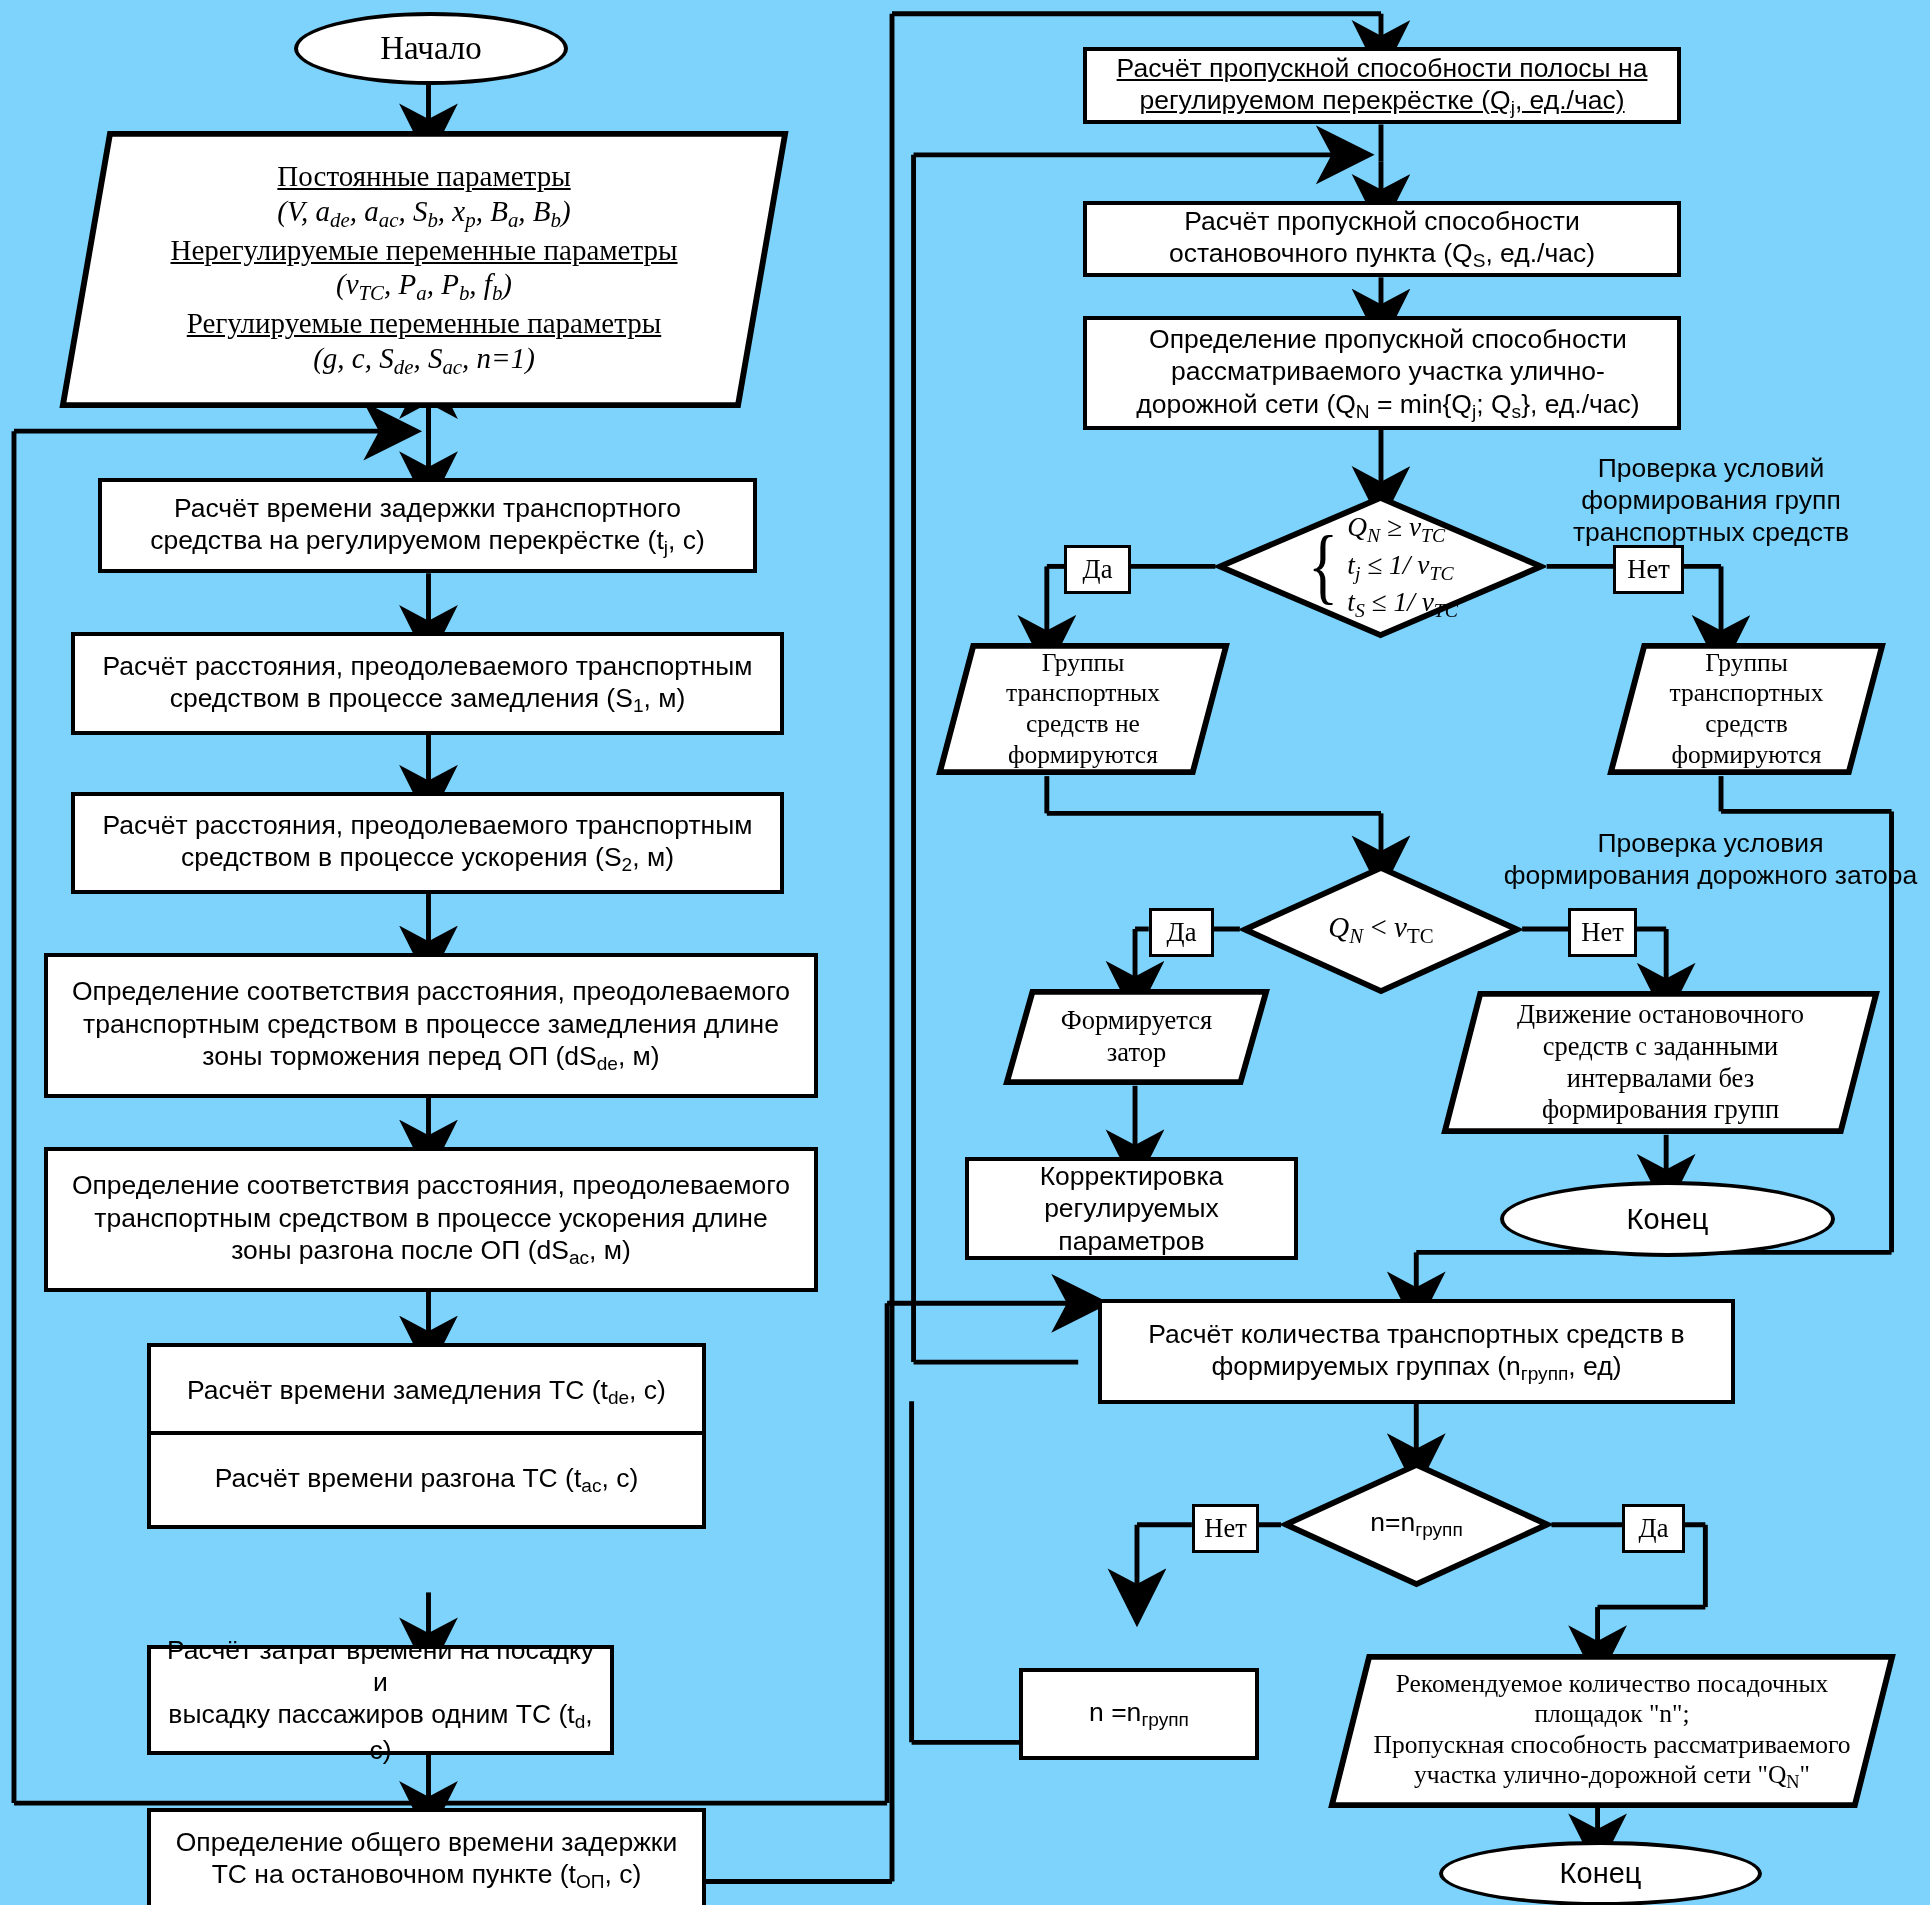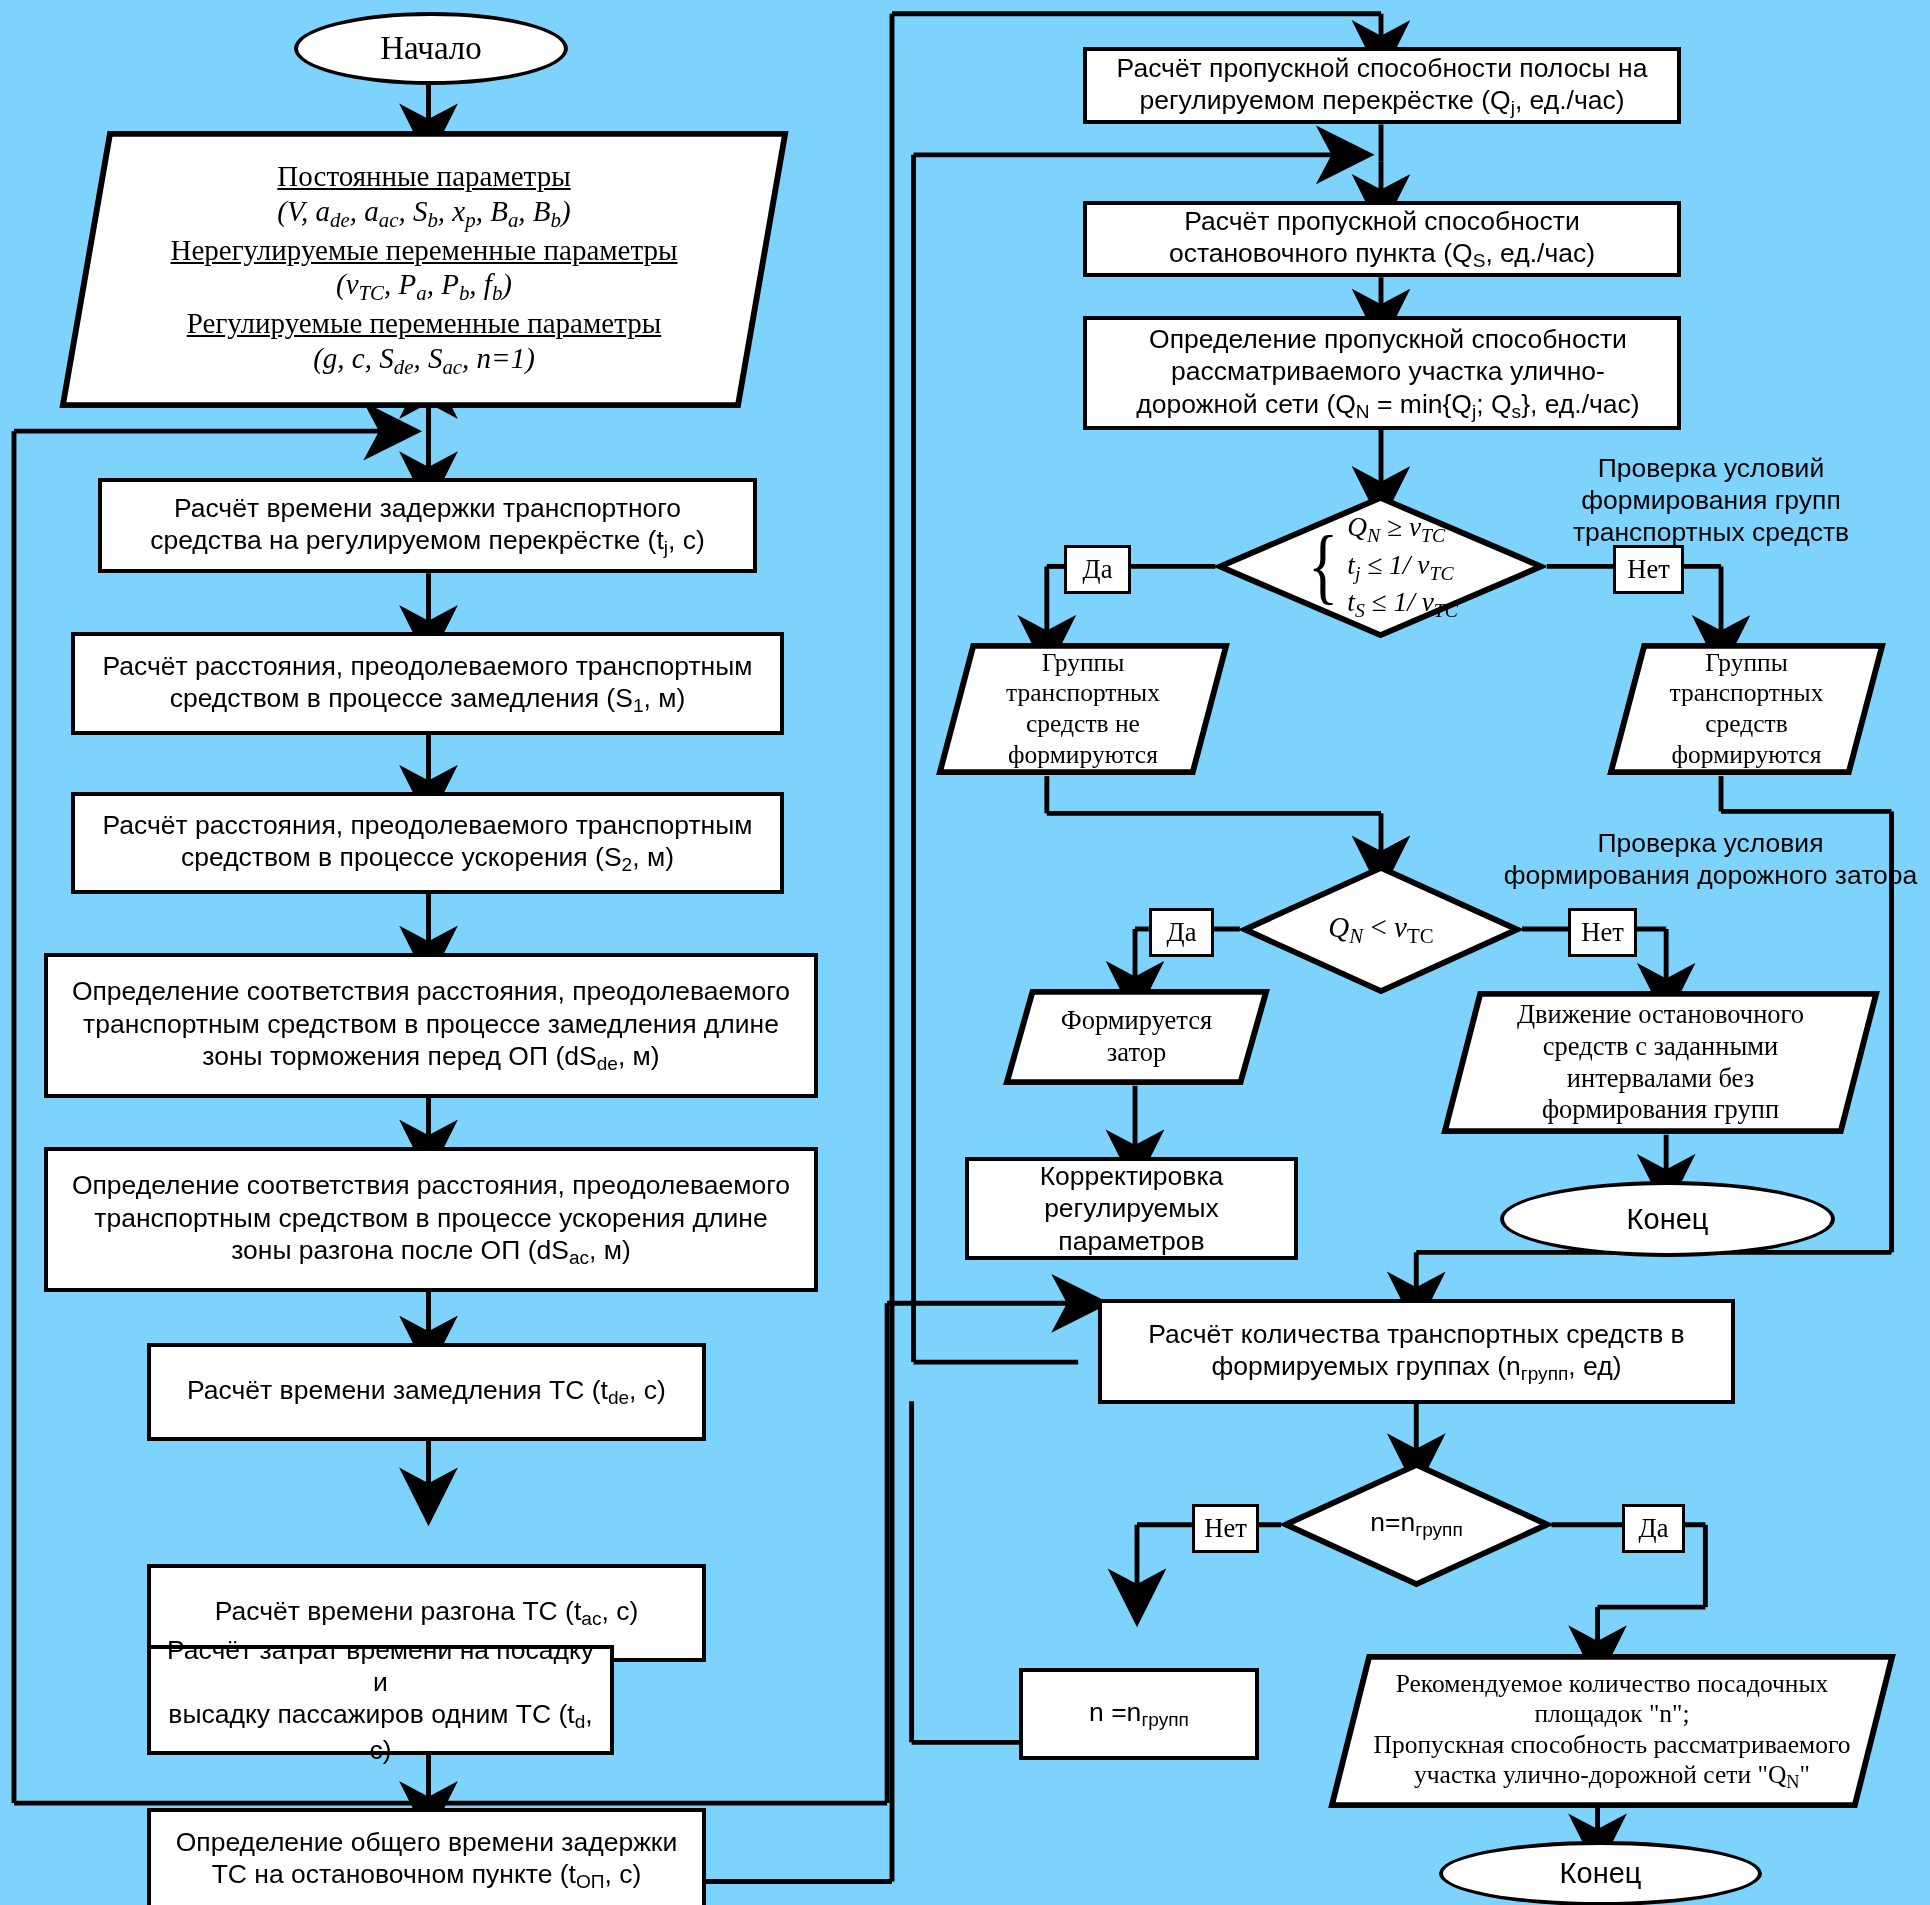--- a/index.html
+++ b/index.html
@@ -183,42 +183,42 @@
       <div><span>зоны разгона после ОП  (dS</span><sub>ac</sub><span>, м)</span></div>
     </div>
   </div>
 
   <div class="node rect" style="left:147px;top:1343px;width:559px;height:98px;">
     <div class="tx sans" style="font-size:26.5px;">
       <div><span>Расчёт времени замедления ТС (t</span><sub>de</sub><span>, с)</span></div>
     </div>
   </div>
 
-  <div class="node rect" style="left:147px;top:1564px;width:559px;height:98px;">
+  <div class="node rect" style="left:147px;top:1431px;width:559px;height:98px;">
     <div class="tx sans" style="font-size:26.5px;">
       <div><span>Расчёт времени разгона ТС (t</span><sub>ac</sub><span>, с)</span></div>
     </div>
   </div>
 
   <div class="node rect" style="left:147px;top:1645px;width:467px;height:110px;">
     <div class="tx sans" style="font-size:26.5px;">
       <div>Расчёт затрат времени на посадку и</div>
       <div><span>высадку пассажиров одним ТС (t</span><sub>d</sub><span>, с)</span></div>
     </div>
   </div>
 
   <div class="node rect" style="left:147px;top:1808px;width:559px;height:103px;">
     <div class="tx sans" style="font-size:26.5px;">
       <div>Определение общего времени задержки</div>
       <div><span>ТС на остановочном пункте (t</span><sub>ОП</sub><span>, с)</span></div>
     </div>
   </div>
 
   <div class="node rect" style="left:1083px;top:47px;width:598px;height:77px;">
-    <div class="tx sans" style="font-size:26.5px;">
+    <div class="tx sans" style="font-size:26.5px;text-decoration:underline;">
       <div>Расчёт пропускной способности полосы на</div>
       <div><span>регулируемом перекрёстке (Q</span><sub>j</sub><span>, ед./час)</span></div>
     </div>
   </div>
 
   <div class="node rect" style="left:1083px;top:201px;width:598px;height:76px;">
     <div class="tx sans" style="font-size:26.5px;">
       <div>Расчёт пропускной способности</div>
       <div><span>остановочного пункта (Q</span><sub>S</sub><span>, ед./час)</span></div>
     </div>

